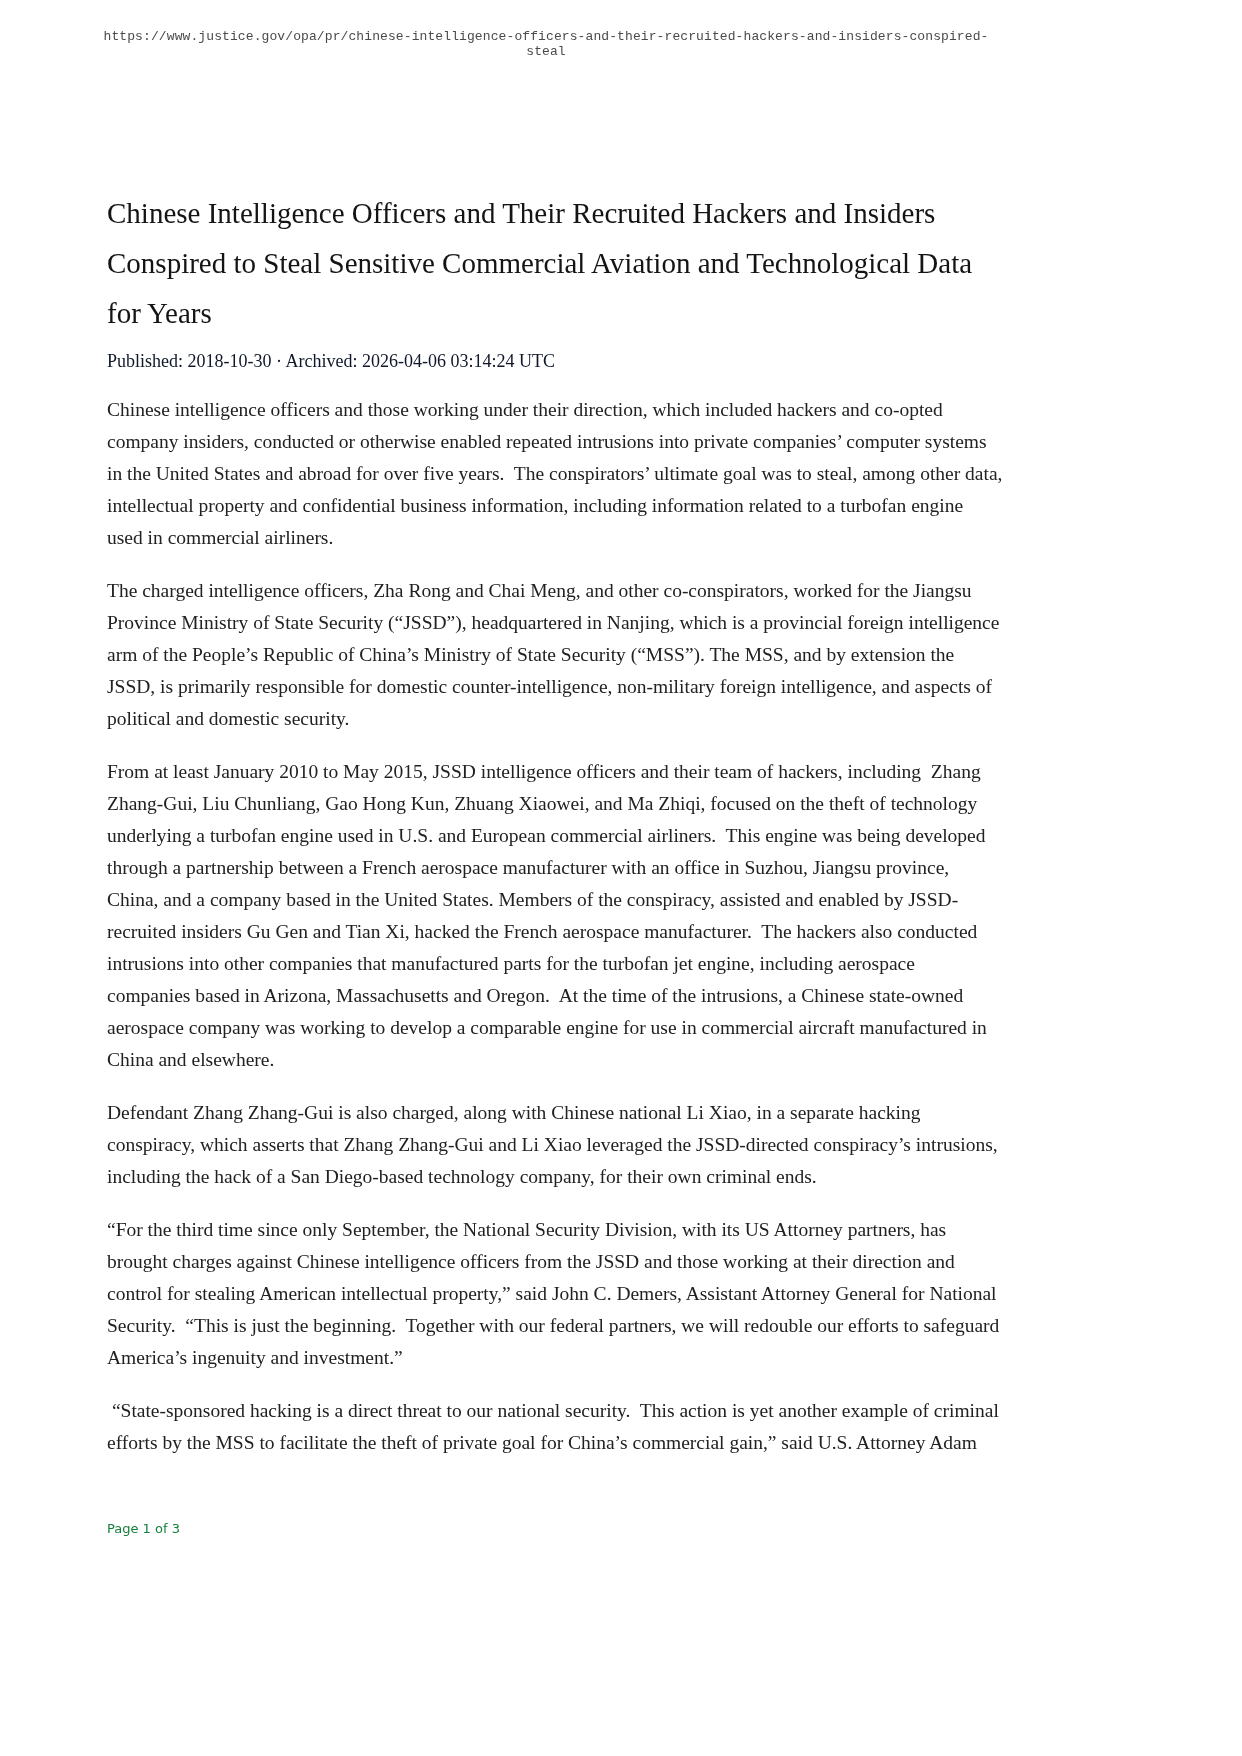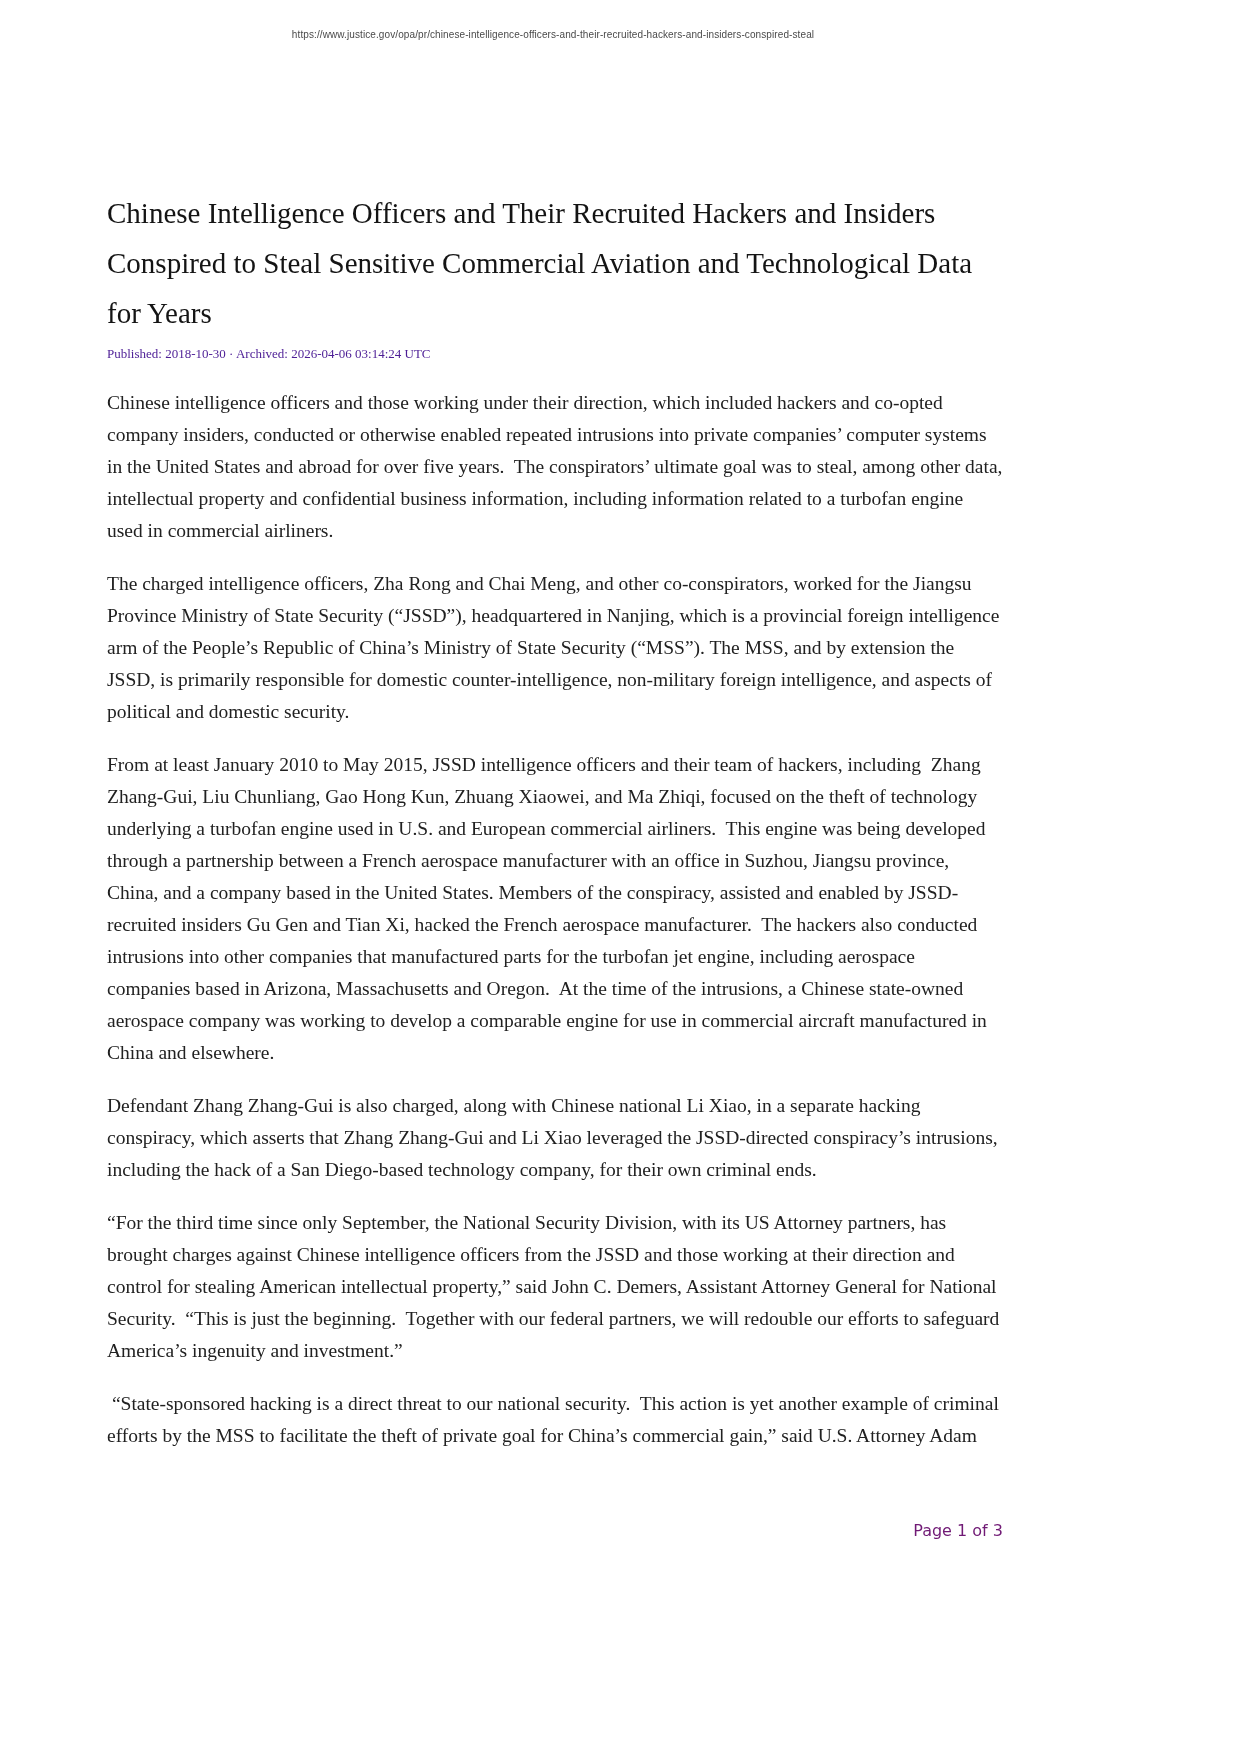--- a/index.html
+++ b/index.html
@@ -11,66 +11,66 @@
       height: 1756px;
       background: #ffffff;
       font-family: "Liberation Serif", serif;
       position: relative;
       overflow: hidden;
       color: #212121;
     }
     .print-header {
       position: absolute;
       top: 29px;
-      left: 105px;
+      left: 98px;
       width: 896px;
       text-align: center;
-      font-family: Liberation Sans, sans-serif;
-      font-size: 10px;
+      font-family: Liberation Mono, monospace;
+      font-size: 13px;
       color: #4a4a4a;
       letter-spacing: 0.1px;
     }
     .content {
       position: absolute;
       left: 107px;
       top: 0;
       width: 896px;
     }
     .article-title {
       margin: 188px 0 0 0;
       font-size: 29px;
       line-height: 50px;
       font-weight: normal;
       color: #141414;
     }
     .article-meta {
-      margin: 4px 0 0 0;
-      font-size: 13px;
+      margin: 11px 0 0 0;
+      font-size: 18px;
       line-height: 24px;
-      color: #4c1d95;
+      color: #0f172a;
     }
     .body-paragraph {
       margin: 21px 0 0 0;
       font-size: 19.5px;
       line-height: 32px;
       color: #212121;
       white-space: pre-wrap;
     }
     .body-paragraph:first-of-type {
       margin-top: 26px;
     }
     .print-footer {
       position: absolute;
       top: 1521px;
       left: 107px;
       width: 896px;
-      text-align: right;
+      text-align: left;
       font-family: "DejaVu Sans", sans-serif;
-      font-size: 16px;
-      color: #701a75;
+      font-size: 13px;
+      color: #15803d;
     }
   </style>
 </head>
 <body>
 
 <div class="print-header">
   <span>https://www.justice.gov/opa/pr/chinese-intelligence-officers-and-their-recruited-hackers-and-insiders-conspired-steal</span>
 </div>
 
 <main class="content">

